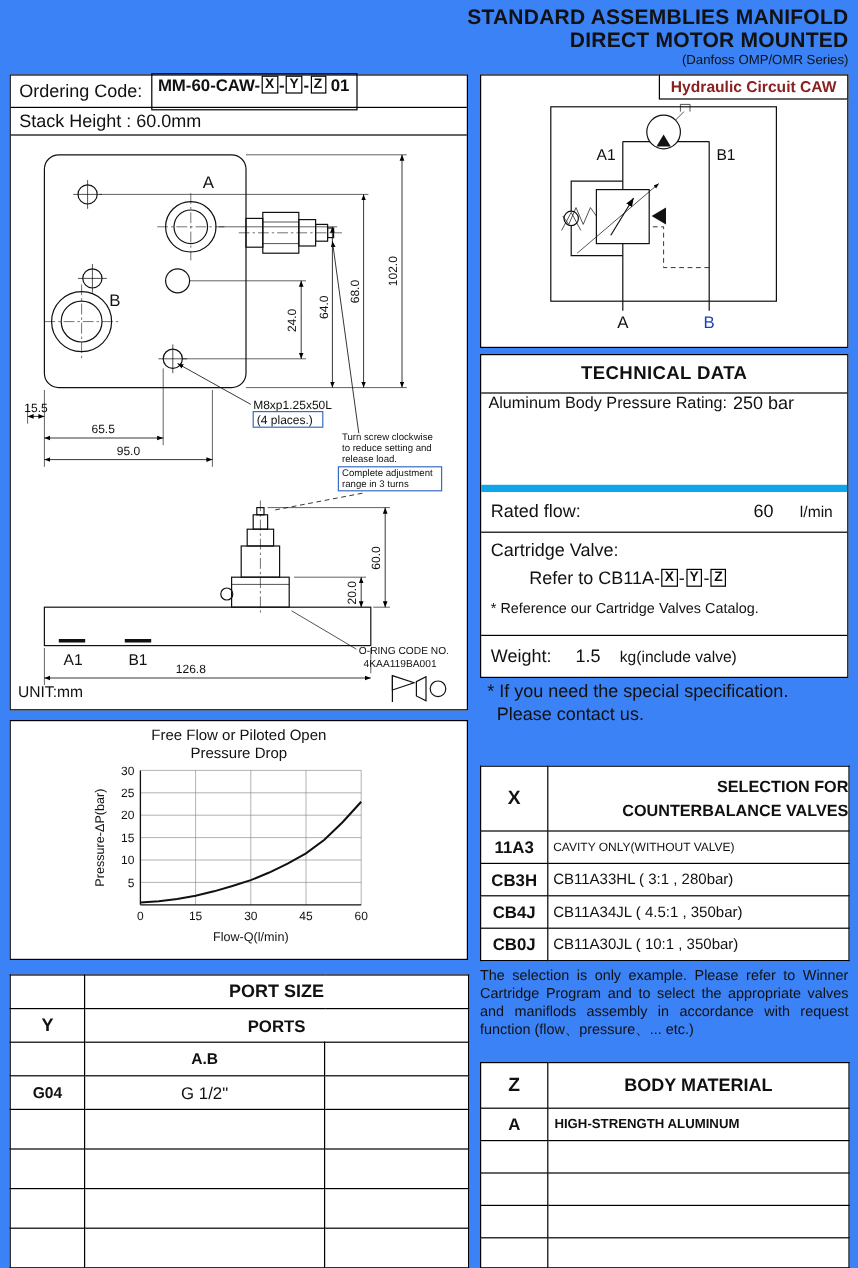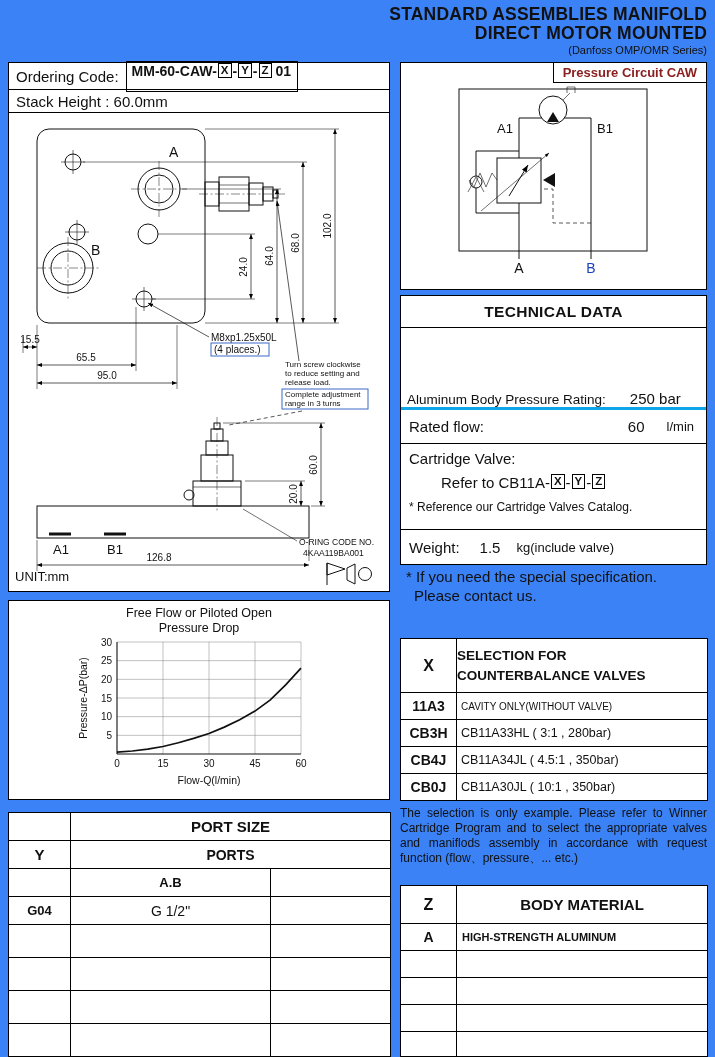--- a/index.html
+++ b/index.html
@@ -36,41 +36,41 @@
 .grid{stroke:#808080;stroke-width:.5}
 .axis{stroke:#111;stroke-width:1.1;fill:none}
 .curve{fill:none;stroke:#111;stroke-width:1.7}
 .tick{font-size:10px}
 .alabel{font-size:10.5px}
 #circuit-panel{left:400px;top:62px;width:307px;height:228px}
 .circuit-title{position:absolute;top:-1px;right:-1px;border:1px solid #000;background:#fff;padding:2px 9px;font-weight:bold;font-size:13px;color:#8b2020}
 .blue{fill:#1a3fbf}
 #tech-panel{left:400px;top:295px;width:307px;height:270px;display:flex;flex-direction:column}
 .t-title{height:32px;border-bottom:1px solid #000;display:flex;align-items:center;justify-content:center;font-weight:bold;font-size:15.5px;letter-spacing:.3px}
-.t-press{height:82px;border-bottom:3px solid #0ea5e9;display:flex;align-items:flex-end;padding:0 6px;font-size:13.5px;gap:24px}
+.t-press{height:82px;border-bottom:6px solid #0ea5e9;display:flex;align-items:flex-start;padding:0 6px;font-size:13.5px;gap:5px}
 .t-press .val{font-size:15px;white-space:nowrap}
 .t-flow{height:34px;border-bottom:1px solid #000;display:flex;align-items:center;padding:0 12px 0 8px;font-size:15px}
 .t-flow .val{margin-left:auto}
 .t-flow .unit{margin-left:22px}
 .t-cart{height:86px;border-bottom:1px solid #000;padding:6px 6px 0 8px;font-size:15px}
 .t-cart .refer{margin:7px 0 0 32px;display:flex;align-items:flex-start}
 .t-cart .refnote{font-size:12px;text-align:left;margin-top:9px}
 .t-weight{flex:1;display:flex;align-items:center;padding-left:8px;font-size:15px}
 .t-weight .val{margin-left:20px}
 .t-weight .unit{margin-left:16px}
 .special-note{position:absolute;left:406px;top:568px;width:300px;font-size:15px;line-height:1.25}
 .special-note .l2{padding-left:8px}
 table{position:absolute;background:#fff;border-collapse:collapse;table-layout:fixed}
 td{border:1px solid #000;overflow:hidden;vertical-align:middle}
 .c{text-align:center}
 .b{font-weight:bold}
 .fs15{font-size:15px}.fs14{font-size:14px}.fs13{font-size:13px}.fs16{font-size:16px}
 #port-panel{left:8px;top:812px;width:382px}
 #sel-panel{left:400px;top:638px;width:307px}
-.sel-head div{font-weight:bold;font-size:13.5px;text-align:left;line-height:1.45}
+.sel-head div{font-weight:bold;font-size:13.5px;text-align:right;line-height:1.45}
 .sel-desc{font-size:12.5px;padding-left:4px}
 .sel-desc.small{font-size:10px}
 .sel-note{position:absolute;left:400px;top:806px;width:307px;font-size:12px;line-height:15px;text-align:justify}
 #z-panel{left:400px;top:885px;width:307px}
 .zmat{font-weight:bold;font-size:11px;padding-left:5px}
 </style>
 </head>
 <body>
 
 <div class="page">
@@ -313,21 +313,21 @@
         </tr>
     <tr style="height:33px">
           <td></td>
           <td></td>
           <td></td>
         </tr>
   </tbody>
     </table>
 
   <section class="panel" id="circuit-panel">
-    <div class="circuit-title">Pressure Circuit CAW</div>
+    <div class="circuit-title">Hydraulic Circuit CAW</div>
     <svg width="305" height="226" viewBox="0 0 305 226">
       <rect class="ln" x="58" y="26" width="188" height="162"></rect>
       <line class="ln" x1="118" y1="55" x2="190" y2="55"></line>
       <line class="ln" x1="118" y1="55" x2="118" y2="95"></line>
       <line class="ln" x1="190" y1="55" x2="190" y2="196"></line>
       <line class="ln" x1="118" y1="140" x2="118" y2="196"></line>
       <g>
         <circle class="lnf" cx="152" cy="47" r="14"></circle>
         <polygon fill="#111" points="146,59 158,59 152,49"></polygon>
         <polyline class="thin" points="162,37 169,30"></polyline>

